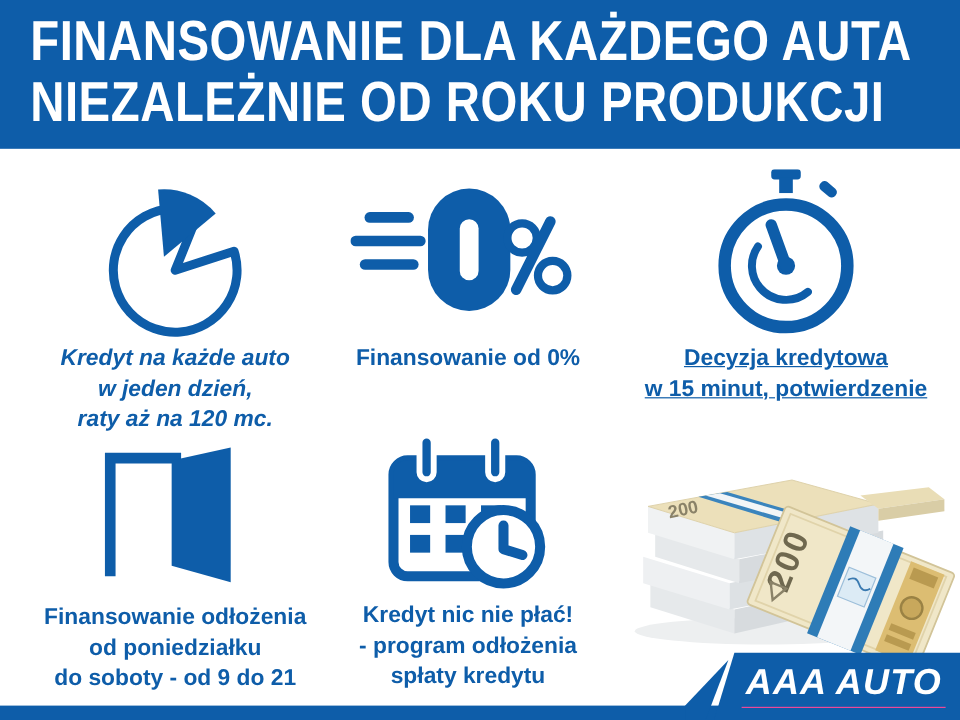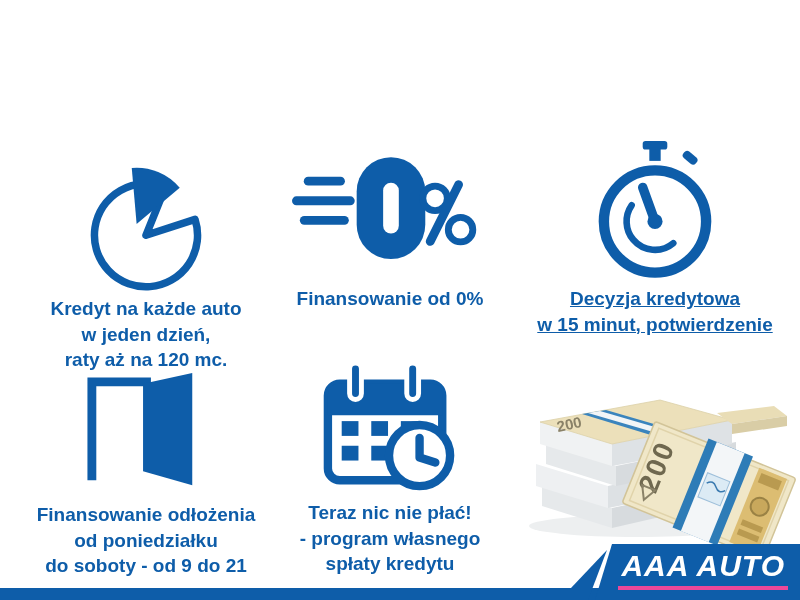--- a/index.html
+++ b/index.html
@@ -15,21 +15,21 @@
     transform:scaleX(.84);transform-origin:left top;
   }
   .header h1 span{display:block;}
 
   
   .feature{position:absolute;text-align:center;color:var(--blue);}
   .icon-box{display:flex;align-items:center;justify-content:center;}
   .feature p{margin:0;font-size:19px;line-height:25.5px;font-weight:600;}
   .feature p span{display:block;}
 
-  #f1{left:18px;top:152px;width:256px;}
+  #f1{left:18px;top:142px;width:256px;font-style:italic;}
   #f1 .icon-box{height:144px;}
   #f2{left:268px;top:142px;width:244px;}
   #f2 .icon-box{height:144px;}
   #f3{left:512px;top:138px;width:286px;text-decoration:underline;}
   #f3 .icon-box{height:148px;}
   #f4{left:18px;top:362px;width:256px;}
   #f4 .icon-box{height:140px;}
   #f5{left:268px;top:358px;width:244px;}
   #f5 .icon-box{height:142px;}
 
@@ -38,30 +38,36 @@
 
   
   .money{position:absolute;left:512px;top:358px;width:285px;height:188px;}
 
   
   .bottom-bar{position:absolute;left:0;bottom:0;width:800px;height:12px;background:var(--blue);}
   .logo-flag{position:absolute;right:0;bottom:0;width:245px;height:66px;}
   .logo-text{
     position:absolute;right:12px;bottom:10px;
     color:#fff;font-size:30px;font-weight:bold;font-style:italic;
-    letter-spacing:1px;border-bottom:4px solid #ec4899;padding:0 3px 3px 3px;
+    letter-spacing:1px;border-bottom:1px solid #ec4899;padding:0 3px 3px 3px;
     white-space:nowrap;
   }
   :root{--blue:#0e5da9;}
 </style>
 </head>
 <body>
 
 <div class="page">
 
+  <div class="header">
+    <h1>
+      <span>FINANSOWANIE DLA KAŻDEGO AUTA</span>
+      <span>NIEZALEŻNIE OD ROKU PRODUKCJI</span>
+    </h1>
+  </div>
 
   <div class="feature" id="f1">
     <div class="icon-box">
       <svg width="150" height="150" viewBox="0 0 160 160">
         <path class="blue-stroke" stroke-width="8" stroke-linejoin="round" d="M80,92 L132.3,75 A55,55 0 1 1 100.6,41 Z"></path>
         <path class="blue-fill" d="M70,80 L64.8,20.2 A60,60 0 0 1 116,41.4 Z"></path>
       </svg>
     </div>
     <p>
       <span>Kredyt na każde auto</span>
@@ -130,22 +136,22 @@
         <rect class="blue-fill" x="26" y="62" width="17" height="15"></rect>
         <rect class="blue-fill" x="56" y="62" width="17" height="15"></rect>
         <rect class="blue-fill" x="86" y="62" width="17" height="15"></rect>
         <rect class="blue-fill" x="26" y="87" width="17" height="15"></rect>
         <rect class="blue-fill" x="56" y="87" width="17" height="15"></rect>
         <circle cx="105" cy="97" r="31" fill="#ffffff" stroke="#0e5da9" stroke-width="8.5"></circle>
         <polyline class="blue-stroke" stroke-width="8.5" stroke-linecap="round" stroke-linejoin="round" points="105,79 105,99 121,104"></polyline>
       </svg>
     </div>
     <p>
-      <span>Teraz nic nie płać!</span>
-      <span>- program własnego</span>
+      <span>Kredyt nic nie płać!</span>
+      <span>- program odłożenia</span>
       <span>spłaty kredytu</span>
     </p>
   </div>
 
   <div class="money">
     <svg width="285" height="188" viewBox="0 0 285 188">
       <ellipse cx="125" cy="168" rx="108" ry="11" fill="#edeff0"></ellipse>
 
       <polygon points="30,128 100,150 100,170 30,148" fill="#e6e9eb"></polygon>
       <polygon points="100,150 222,124 222,142 100,170" fill="#d7dbde"></polygon>

